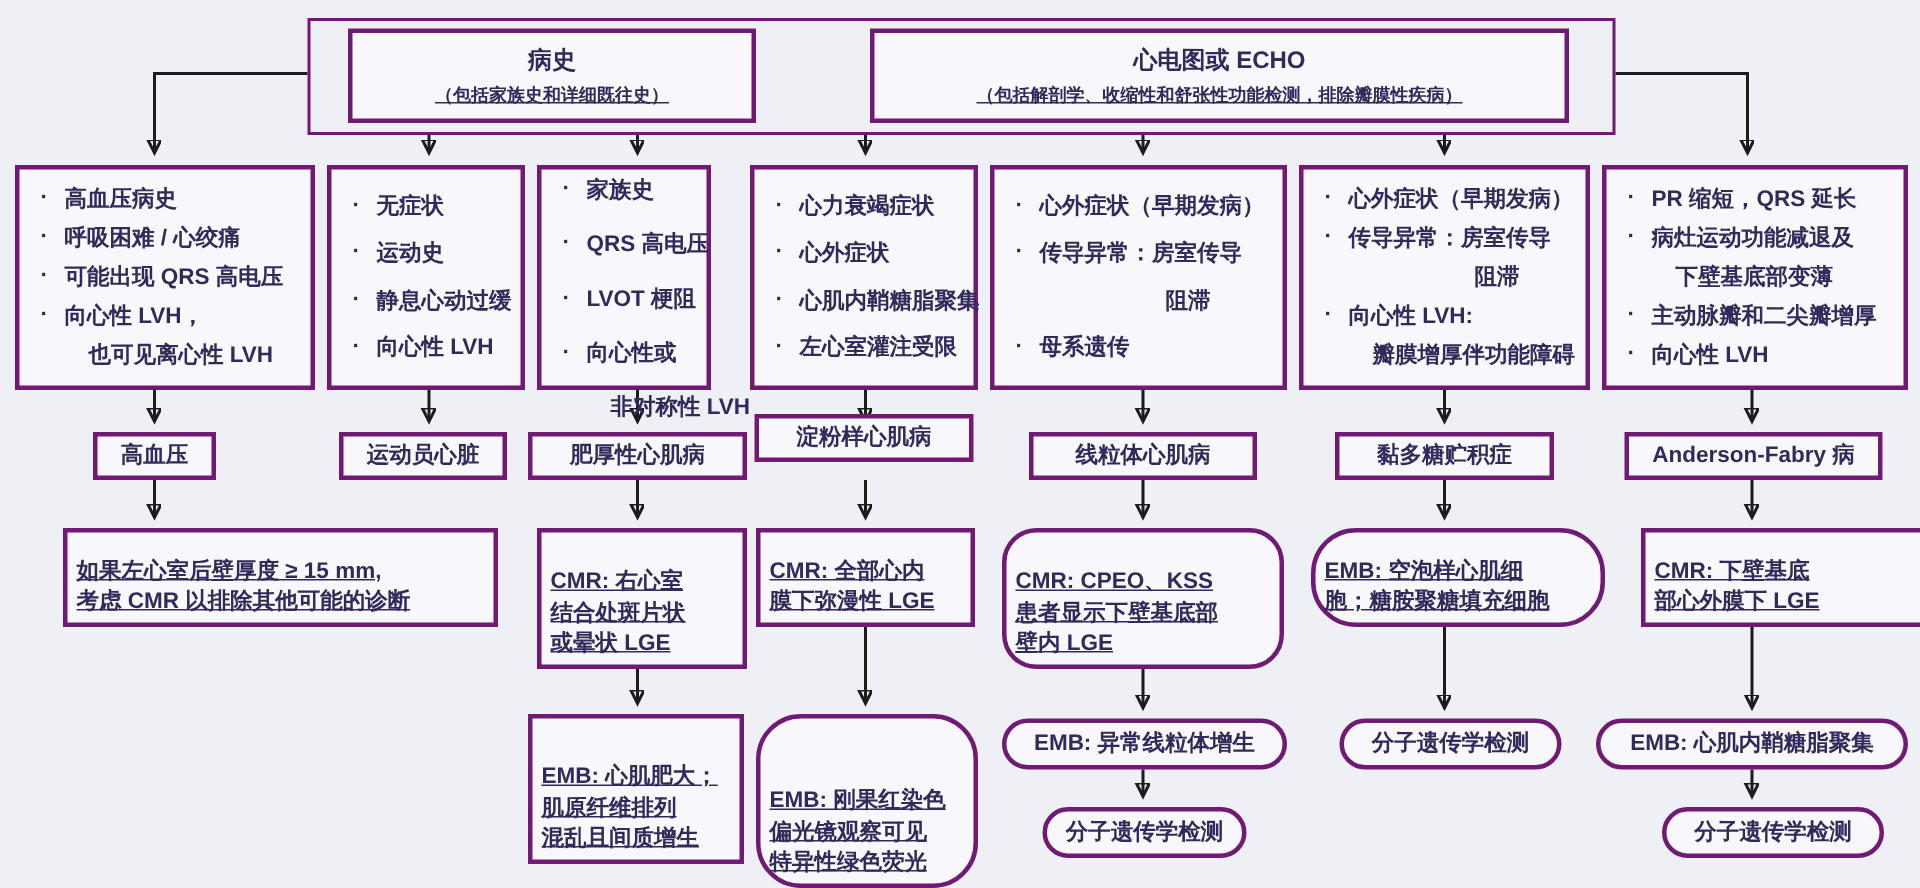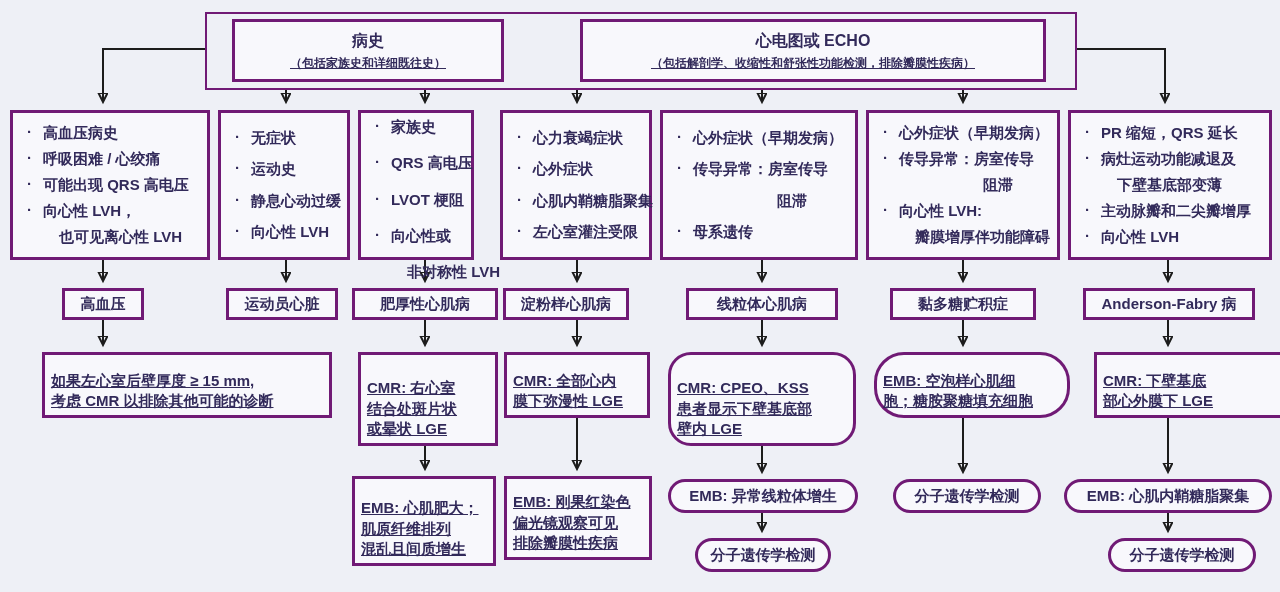--- a/index.html
+++ b/index.html
@@ -134,21 +134,21 @@
   <div class="ln bl">PR 缩短，QRS 延长</div>
   <div class="ln bl">病灶运动功能减退及</div>
   <div class="ln c-sm">下壁基底部变薄</div>
   <div class="ln bl">主动脉瓣和二尖瓣增厚</div>
   <div class="ln bl">向心性 LVH</div>
 </div>
 
 <div class="box diag" style="left:62px;top:288px;width:82px;height:32px;">高血压</div>
 <div class="box diag" style="left:226px;top:288px;width:112px;height:32px;">运动员心脏</div>
 <div class="box diag" style="left:352px;top:288px;width:146px;height:32px;">肥厚性心肌病</div>
-<div class="box diag" style="left:503px;top:288px;width:126px;height:32px;">淀粉样心肌病</div>
+<div class="box diag" style="left:503px;top:276px;width:146px;height:32px;">淀粉样心肌病</div>
 <div class="box diag" style="left:686px;top:288px;width:152px;height:32px;">线粒体心肌病</div>
 <div class="box diag" style="left:890px;top:288px;width:146px;height:32px;">黏多糖贮积症</div>
 <div class="box diag" style="left:1083px;top:288px;width:172px;height:32px;">Anderson-Fabry 病</div>
 
 <div class="box test" style="left:42px;top:352px;width:290px;height:66px;">
   <div class="tl">如果左心室后壁厚度 ≥ 15 mm,</div>
   <div class="tl">考虑 CMR 以排除其他可能的诊断</div>
 </div>
 
 <div class="box test" style="left:358px;top:352px;width:140px;height:94px;">
@@ -171,30 +171,30 @@
 <div class="box test" style="left:874px;top:352px;width:196px;height:66px;border-radius:30px;">
   <div class="tl">EMB: 空泡样心肌细</div>
   <div class="tl">胞；糖胺聚糖填充细胞</div>
 </div>
 
 <div class="box test" style="left:1094px;top:352px;width:192px;height:66px;">
   <div class="tl">CMR: 下壁基底</div>
   <div class="tl">部心外膜下 LGE</div>
 </div>
 
-<div class="box test" style="left:352px;top:476px;width:144px;height:90px;">
+<div class="box test" style="left:352px;top:476px;width:144px;height:100px;">
   <div class="tl">EMB: 心肌肥大；</div>
   <div class="tl">肌原纤维排列</div>
   <div class="tl">混乱且间质增生</div>
 </div>
 
-<div class="box test" style="left:504px;top:476px;width:148px;height:84px;">
+<div class="box test" style="left:504px;top:476px;width:148px;height:116px;border-radius:30px;">
   <div class="tl">EMB: 刚果红染色</div>
   <div class="tl">偏光镜观察可见</div>
-  <div class="tl">排除瓣膜性疾病</div>
+  <div class="tl">特异性绿色荧光</div>
 </div>
 
 <div class="box gen" style="left:668px;top:479px;width:190px;height:34px;">EMB: 异常线粒体增生</div>
 
 <div class="box gen" style="left:893px;top:479px;width:148px;height:34px;">分子遗传学检测</div>
 
 <div class="box gen" style="left:1064px;top:479px;width:208px;height:34px;">EMB: 心肌内鞘糖脂聚集</div>
 
 <div class="box gen" style="left:695px;top:538px;width:136px;height:34px;">分子遗传学检测</div>
 

